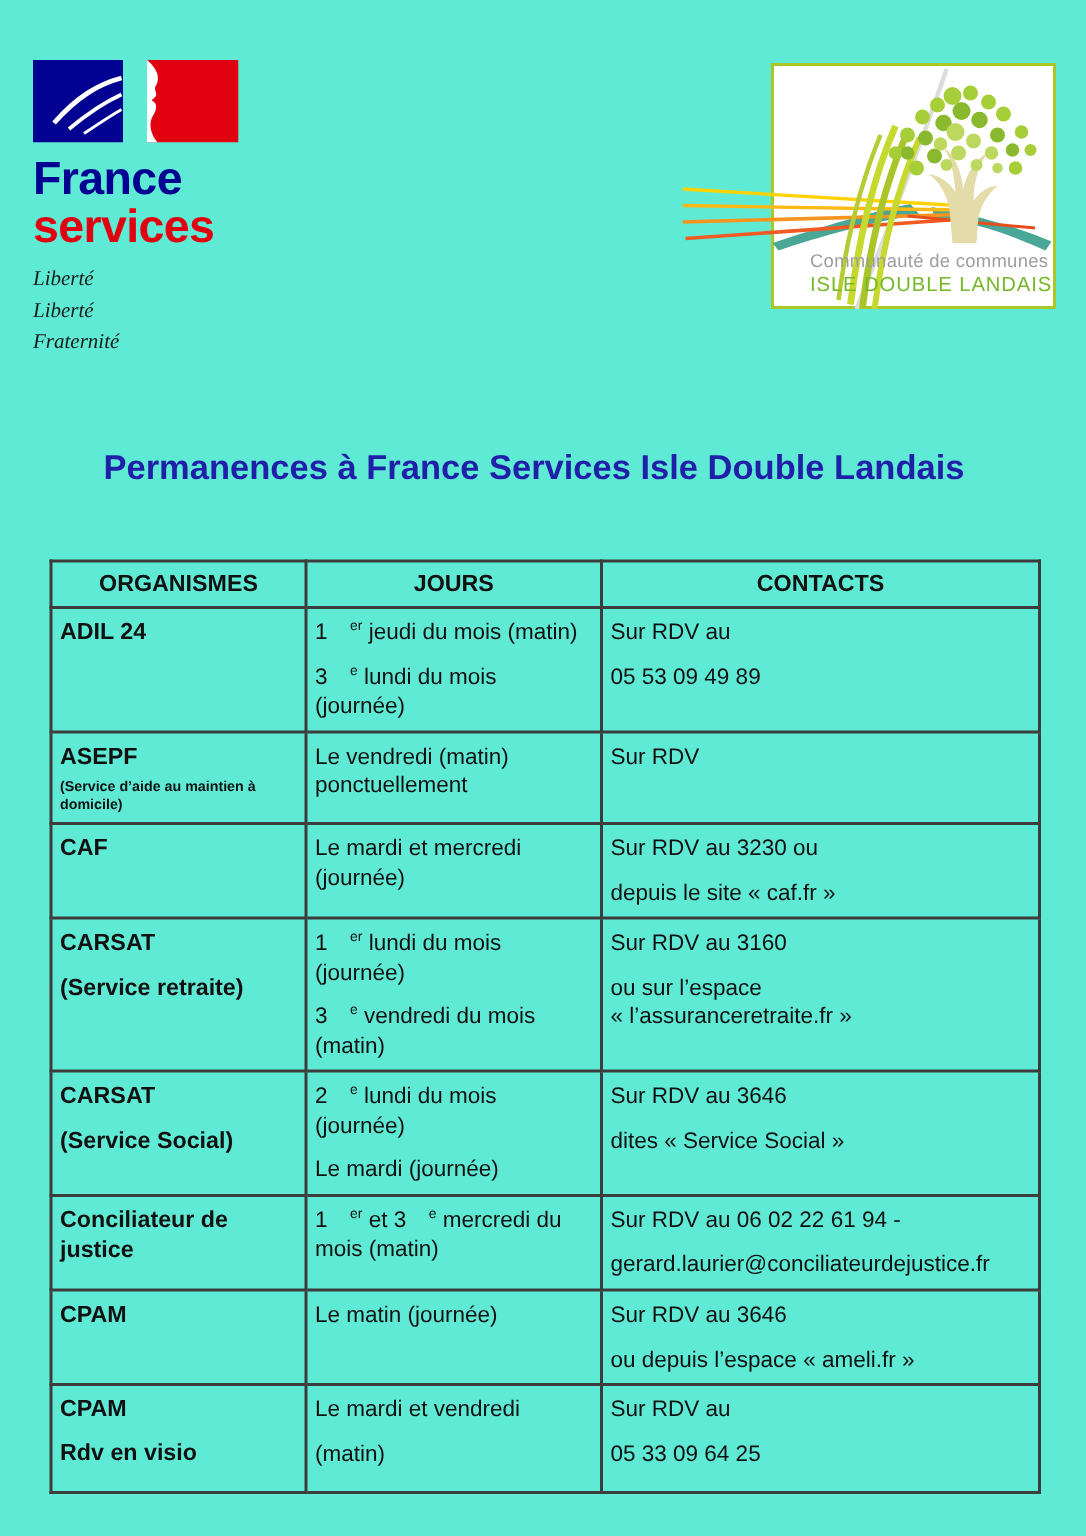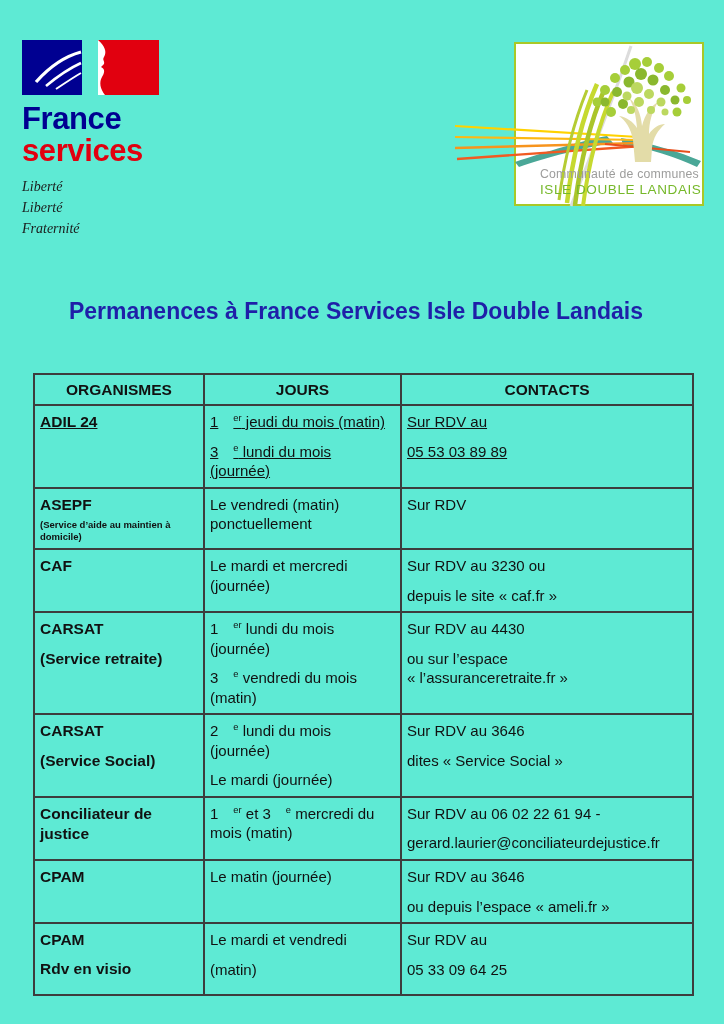--- a/index.html
+++ b/index.html
@@ -32,21 +32,21 @@
   
   .perm-table{position:absolute;left:33px;top:373px;width:659px;
               border-collapse:collapse;table-layout:fixed;}
   .perm-table col.col-org{width:170px;}
   .perm-table col.col-jours{width:197px;}
   .perm-table col.col-contacts{width:292px;}
   .perm-table th,.perm-table td{border:2px solid var(--table-border);
               vertical-align:top;padding:6px 5px;}
   .perm-table th{font-size:15.5px;font-weight:bold;padding:5px 4px;vertical-align:middle;}
   thead tr{height:31px;}
-  tbody tr:nth-child(1){height:59px;text-decoration:underline;}
+  tbody tr:nth-child(1){height:59px;}
   tbody tr:nth-child(2){height:59px;}
   tbody tr:nth-child(3){height:57px;padding-left:16px;}
   tbody tr:nth-child(4){height:98px;}
   tbody tr:nth-child(5){height:77px;}
   tbody tr:nth-child(6){height:56px;}
   tbody tr:nth-child(7){height:56px;}
   tbody tr:nth-child(8){height:67px;}
   .cell p{margin:0 0 10px 0;font-size:15px;line-height:1.3;}
   .cell p:last-child{margin-bottom:0;}
   .cell p.org-name{font-size:15.5px;font-weight:bold;margin-bottom:9px;}
@@ -162,21 +162,21 @@
         <tr>
           <td class="cell">
             <p class="org-name">ADIL 24</p>
           </td>
           <td class="cell">
             <p>1<sup>er</sup> jeudi du mois (matin)</p>
             <p>3<sup>e</sup> lundi du mois<br>(journée)</p>
           </td>
           <td class="cell">
             <p>Sur RDV au</p>
-            <p>05 53 03 89 89</p>
+            <p>05 53 09 49 89</p>
           </td>
         </tr>
         <tr>
           <td class="cell">
             <p class="org-name">ASEPF</p>
             <div class="org-sub">(Service d’aide au maintien à domicile)</div>
           </td>
           <td class="cell">
             <p>Le vendredi (matin)<br>ponctuellement</p>
           </td>
@@ -199,21 +199,21 @@
         <tr>
           <td class="cell">
             <p class="org-name">CARSAT</p>
             <p class="org-name">(Service retraite)</p>
           </td>
           <td class="cell">
             <p>1<sup>er</sup> lundi du mois<br>(journée)</p>
             <p>3<sup>e</sup> vendredi du mois<br>(matin)</p>
           </td>
           <td class="cell">
-            <p>Sur RDV au 4430</p>
+            <p>Sur RDV au 3160</p>
             <p>ou sur l’espace<br>« l’assuranceretraite.fr »</p>
           </td>
         </tr>
         <tr>
           <td class="cell">
             <p class="org-name">CARSAT</p>
             <p class="org-name">(Service Social)</p>
           </td>
           <td class="cell">
             <p>2<sup>e</sup> lundi du mois<br>(journée)</p>

